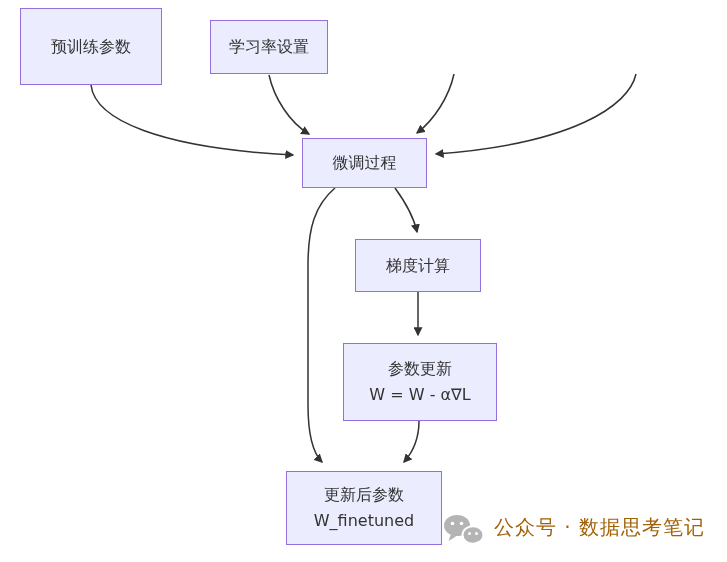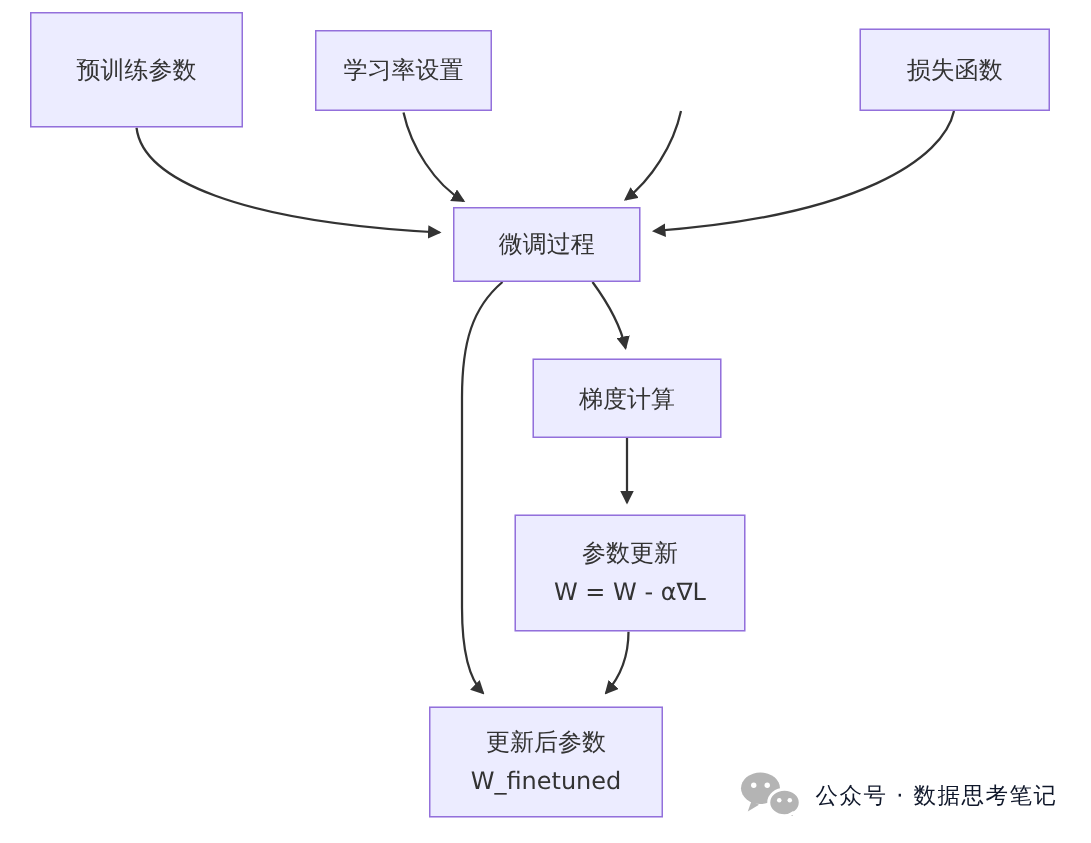--- a/index.html
+++ b/index.html
@@ -31,24 +31,24 @@
     text-align:center;
     font-size:16px;
     line-height:1.6;
     color:#333333;
   }
   .watermark{
     position:absolute;
     right:22px;
     bottom:16px;
     display:flex;
-    align-items:center;
+    align-items:flex-start;
     gap:9px;
-    color:#0f172a;
-    font-size:15px;
+    color:#a16207;
+    font-size:20px;
     letter-spacing:1px;
     user-select:none;
   }
 </style>
 </head>
 <body>
 
 <div class="canvas">
 
   <svg class="edges" viewBox="0 0 727 562" xmlns="http://www.w3.org/2000/svg">
@@ -69,23 +69,20 @@
 
   <div class="node" style="left:20px;top:8px;width:142px;height:77px">
     <span>预训练参数</span>
   </div>
 
   <div class="node" style="left:210px;top:20px;width:118px;height:54px">
     <span>学习率设置</span>
   </div>
 
 
-  <div class="node" style="left:573px;top:19px;width:127px;height:55px">
-    <span>损失函数</span>
-  </div>
 
   <div class="node" style="left:302px;top:138px;width:125px;height:50px">
     <span>微调过程</span>
   </div>
 
   <div class="node" style="left:355px;top:239px;width:126px;height:53px">
     <span>梯度计算</span>
   </div>
 
   <div class="node" style="left:343px;top:343px;width:154px;height:78px">

